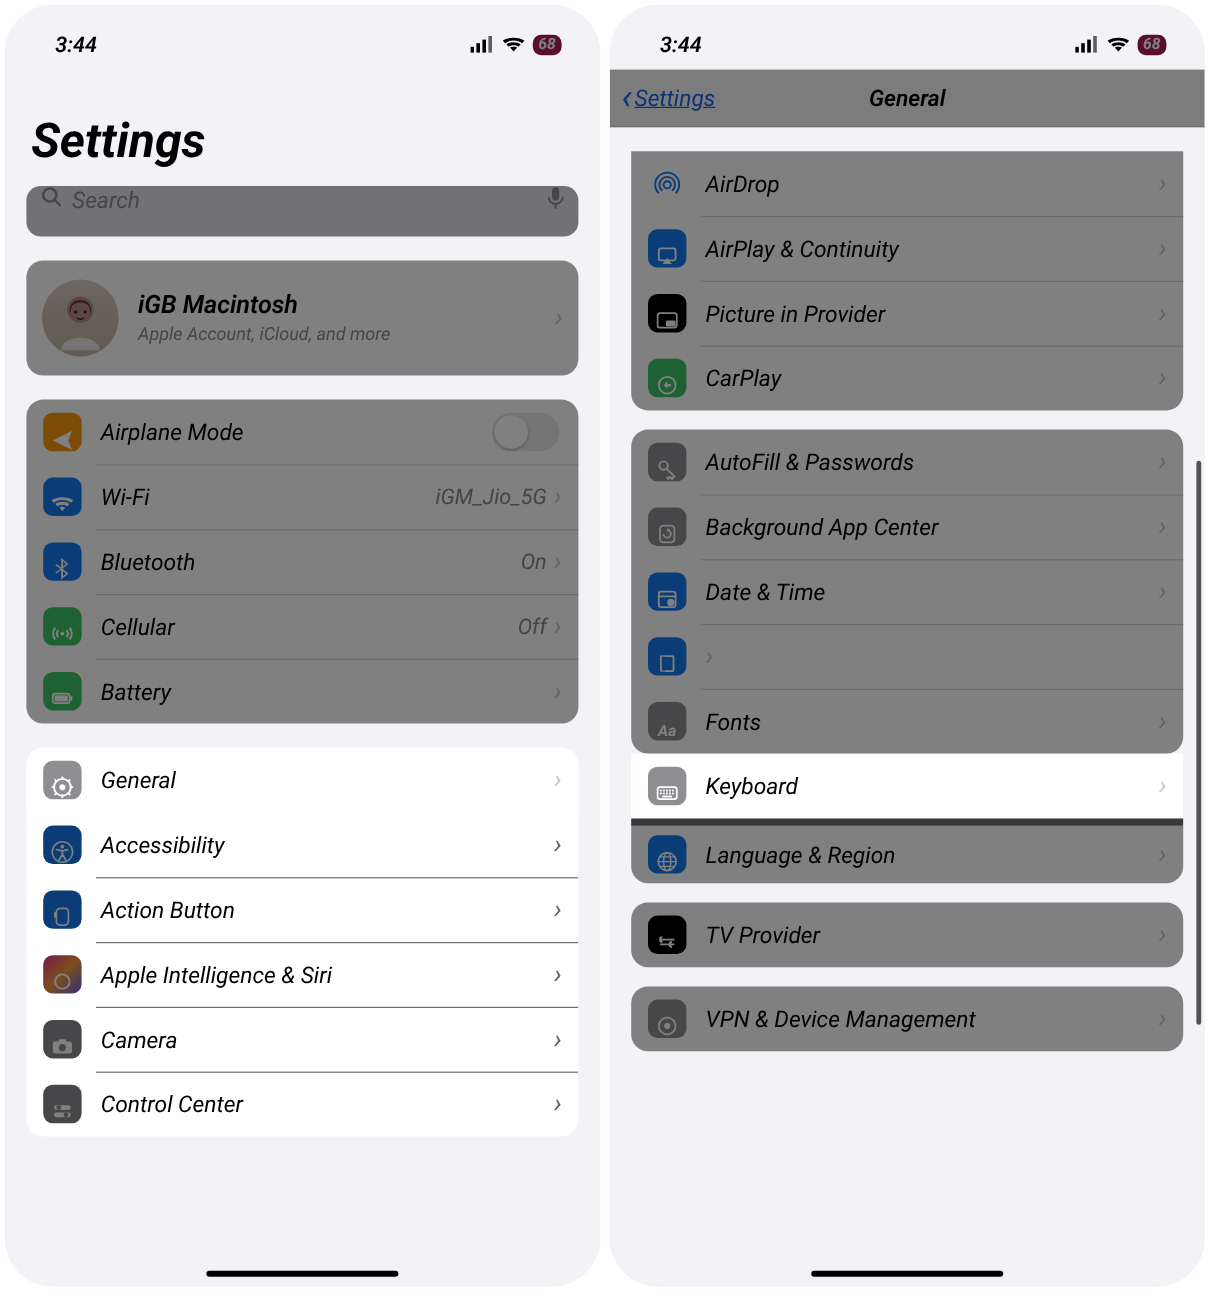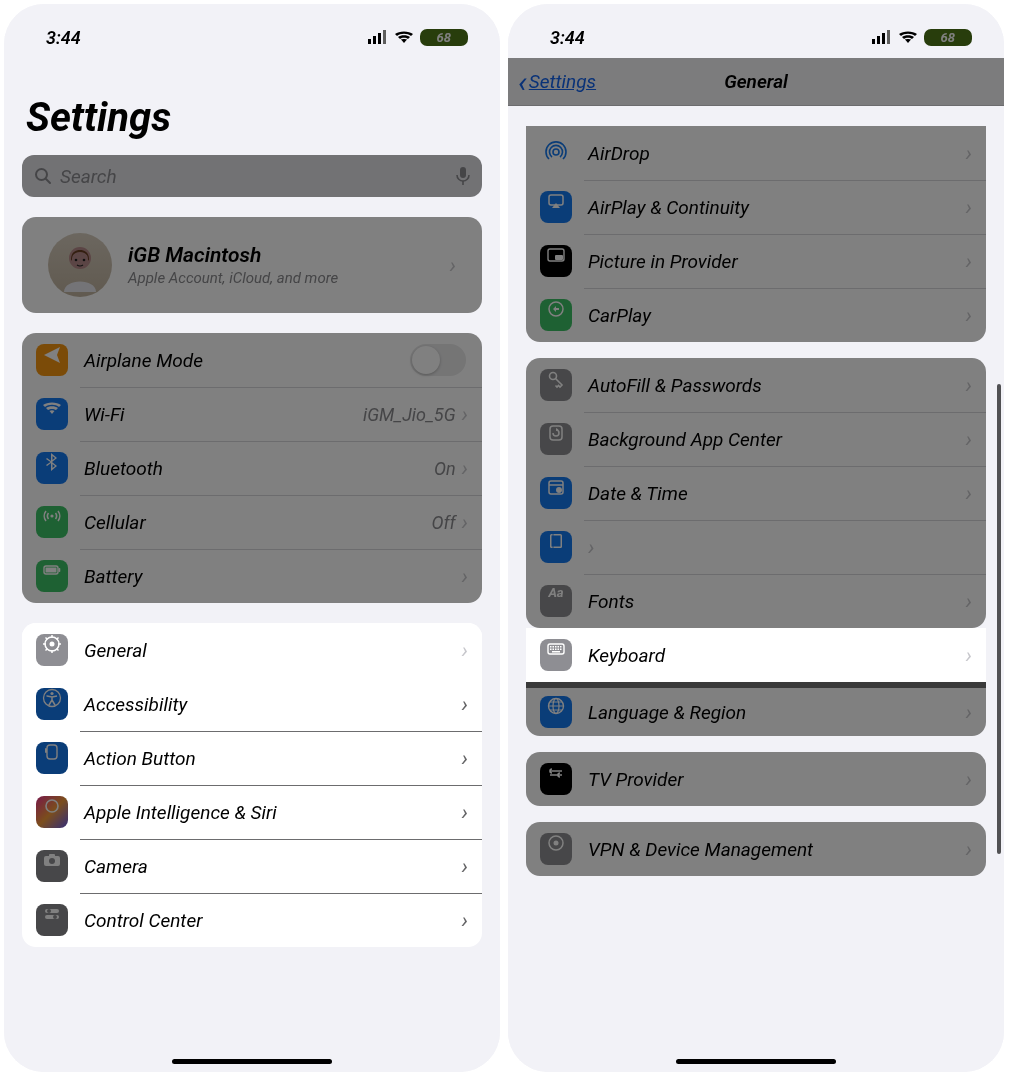--- a/index.html
+++ b/index.html
@@ -34,42 +34,42 @@
     align-items: center;
     padding: 16px 32px 4px 42px;
     height: 54px;
     font-weight: 600;
     font-size: 18px;
     color: #000;
   }
   .status-right { display: flex; align-items: center; gap: 6px; }
   .status-right svg { display: block; }
   .battery-badge {
-    background: #4d7c0f;
+    background: #be185d;
     color: #fff;
     border-radius: 7px;
-    padding: 1px 17px;
+    padding: 1px 5px;
     font-size: 13px;
     font-weight: 700;
   }
   
   .big-title {
     font-size: 40px;
     font-weight: 700;
     padding: 36px 22px 14px 22px;
     color: #000;
   }
   
   .search-bar {
     margin: 0 18px;
     background: #e3e3e9;
     border-radius: 12px;
     height: 42px;
     display: flex;
-    align-items: center;
+    align-items: flex-start;
     padding: 0 12px;
     gap: 8px;
     color: #8a8a8f;
   }
   .search-bar .ph { flex: 1; font-size: 19px; }
   
   .card {
     margin: 20px 18px 0 18px;
     background: #fff;
     border-radius: 14px;
@@ -86,40 +86,40 @@
     content: "";
     position: absolute;
     left: 58px; right: 0; top: 0;
     height: 1px;
     background: #d8d8dc;
   }
   .card.grouped .row + .row::before { left: 58px; }
   .row .icon-box {
     width: 32px; height: 32px;
     border-radius: 8px;
-    display: flex; align-items: flex-start; justify-content: center;
+    display: flex; align-items: flex-end; justify-content: center;
     margin-right: 16px;
     flex-shrink: 0;
   }
   .row .label {
     flex: 1;
     font-size: 19px;
     color: #000;
   }
   .row .value {
     color: #8a8a8f;
     font-size: 18px;
     margin-right: 6px;
   }
   .row .chev {
     color: #c7c7cc;
     font-size: 22px;
   }
   .profile-row {
-    padding: 16px 26px;
+    padding: 16px 13px;
   }
   .avatar {
     width: 64px; height: 64px; border-radius: 50%;
     background: linear-gradient(#d9cdbd,#c2b39d);
     margin-right: 16px;
     flex-shrink: 0;
     display:flex;align-items:center;justify-content:center;
     overflow:hidden;
   }
   .avatar svg { width: 54px; height: 54px; }

